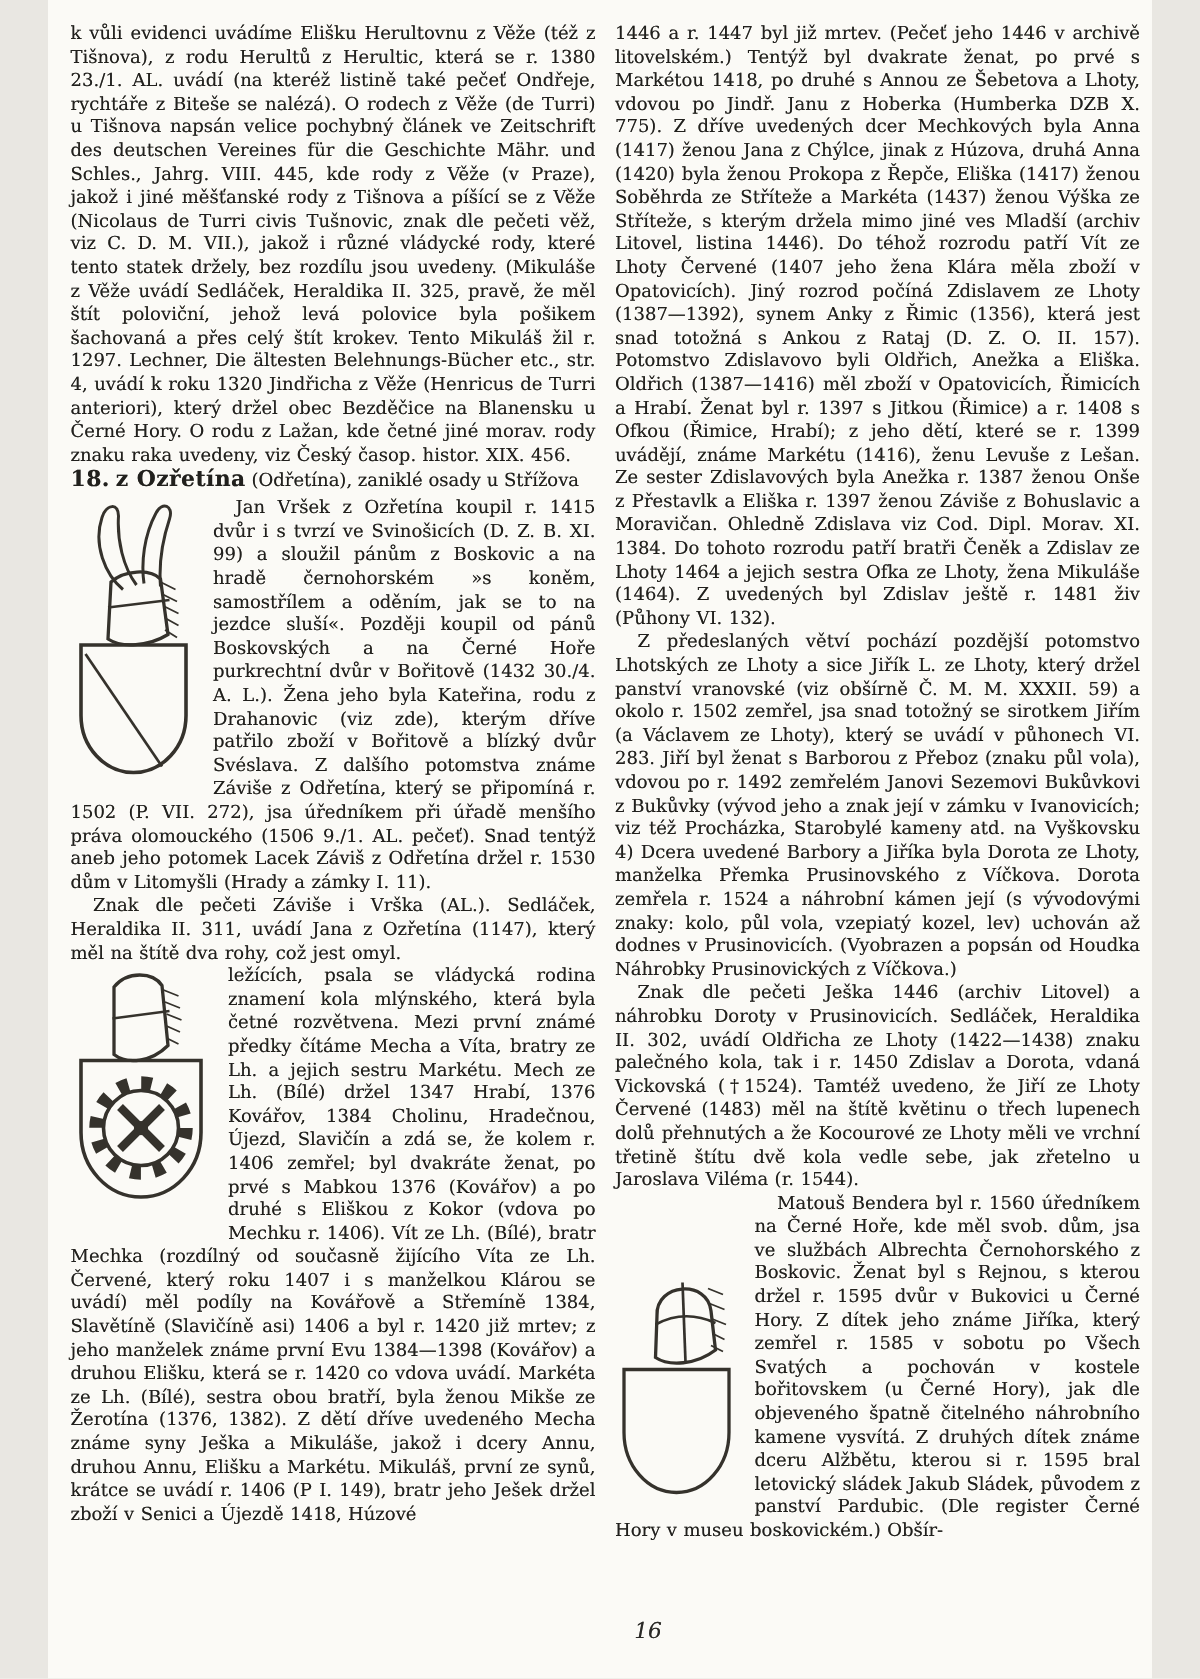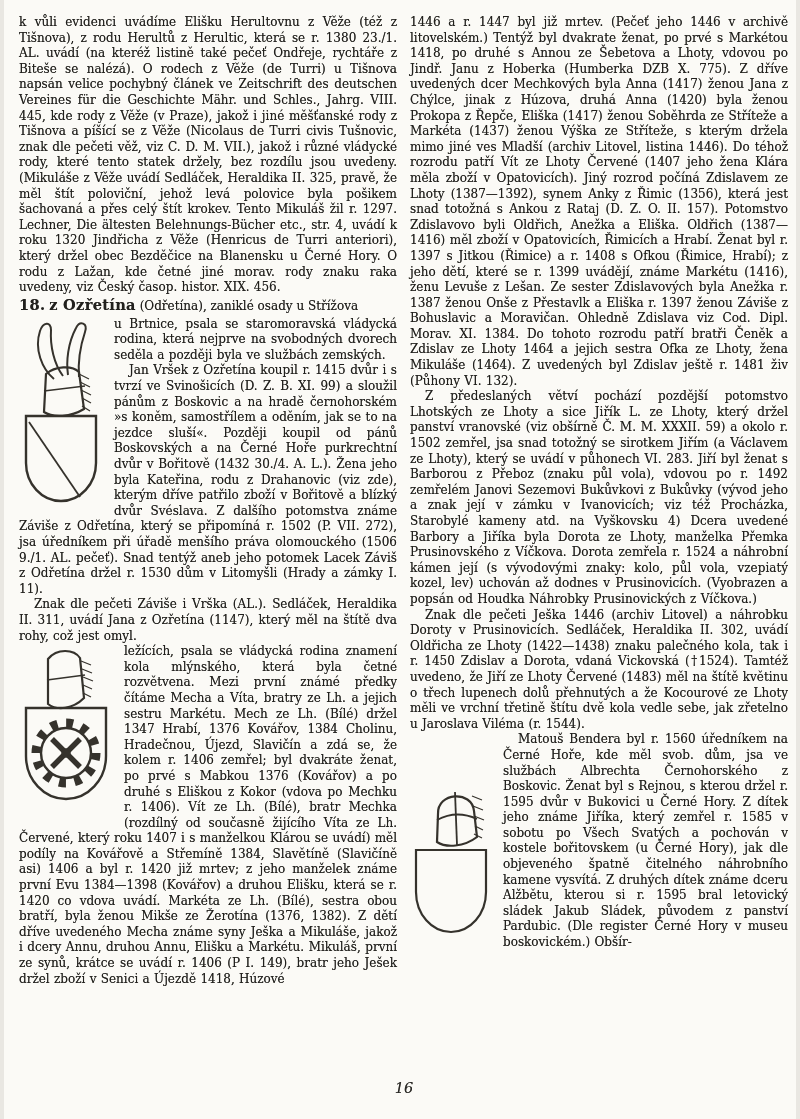--- a/index.html
+++ b/index.html
@@ -1,18 +1,18 @@
 <!DOCTYPE html>
 <html><head>
 <meta charset="utf-8">
 <style>
   html,body { margin:0; padding:0; background:#e9e7e2; }
   .page {
     position:relative;
-    width:792px; height:1119px;
+    width:736px; height:1119px;
     margin:0 auto;
     background:#fbfaf6;
     overflow:hidden;
     color:#21201d;
     font-family:"DejaVu Serif","Liberation Serif",serif;
     text-shadow:0 0 .4px rgba(20,18,15,.55);
   }
   .cols { display:flex; gap:13px; padding:15px 8px 0 15px; }
   .col { width:382px; }
   p.body {
@@ -52,21 +52,20 @@
         <div>
           <svg class="crest" width="80" height="186" viewBox="0 0 80 186" aria-hidden="true">
             <path d="M33 60 C21 50 13 30 19 12 C22 3 30 2 30 11 C29 27 33 45 42 57" stroke-width="2" fill="#fbfaf6"></path>
             <path d="M47 56 C45 42 47 24 55 9 C59 1 67 4 64 13 C59 28 57 45 58 58" stroke-width="2" fill="#fbfaf6"></path>
             <path d="M25 55 C34 47 51 46 58 53 L63 90 C50 98 32 99 23 93 Z" stroke-width="2.2" fill="#fbfaf6"></path>
             <path d="M23 72 L64 67" stroke-width="1.6"></path>
             <path d="M58 55 L68 60 M59 63 L69 68 M60 71 L70 76 M61 79 L70 84 M61 87 L69 92" stroke-width="1.2"></path>
             <path d="M5 97 L75 97 L75 144 A35 38 0 0 1 5 144 Z" stroke-width="2.4" fill="#fbfaf6"></path>
             <line x1="8" y1="103" x2="59" y2="178" stroke-width="1.8"></line>
           </svg>
-          <p class="body">u Brtnice, psala se staromoravská vládycká rodina, která nejprve na svobodných dvorech seděla a později byla ve službách zemských.</p>
           <p class="body indent">Jan Vršek z Ozřetína koupil r. 1415 dvůr i s tvrzí ve Svinošicích (D. Z. B. XI. 99) a sloužil pánům z Boskovic a na hradě černohorském »s koněm, samostřílem a oděním, jak se to na jezdce sluší«. Později koupil od pánů Boskovských a na Černé Hoře purkrechtní dvůr v Bořitově (1432 30./4. A. L.). Žena jeho byla Kateřina, rodu z Drahanovic (viz zde), kterým dříve patřilo zboží v Bořitově a blízký dvůr Svéslava. Z dalšího potomstva známe Záviše z Odřetína, který se připomíná r. 1502 (P. VII. 272), jsa úředníkem při úřadě menšího práva olomouckého (1506 9./1. AL. pečeť). Snad tentýž aneb jeho potomek Lacek Záviš z Odřetína držel r. 1530 dům v Litomyšli (Hrady a zámky I. 11).</p>
           <p class="body indent"><span class="znak-label">Znak</span><span> dle pečeti Záviše i Vrška (AL.). Sedláček, Heraldika II. 311, uvádí Jana z Ozřetína (1147), který měl na štítě dva rohy, což jest omyl.</span></p>
         </div>
       </section>
 
       <section>
         <div>
           <svg class="crest" width="90" height="168" viewBox="0 0 90 168" aria-hidden="true">
             <path d="M27 13 C36 2 53 3 59 12 L63 52 C52 63 36 65 27 58 Z" stroke-width="2.2" fill="#fbfaf6"></path>
             <path d="M26 34 L64 29" stroke-width="1.6"></path>

